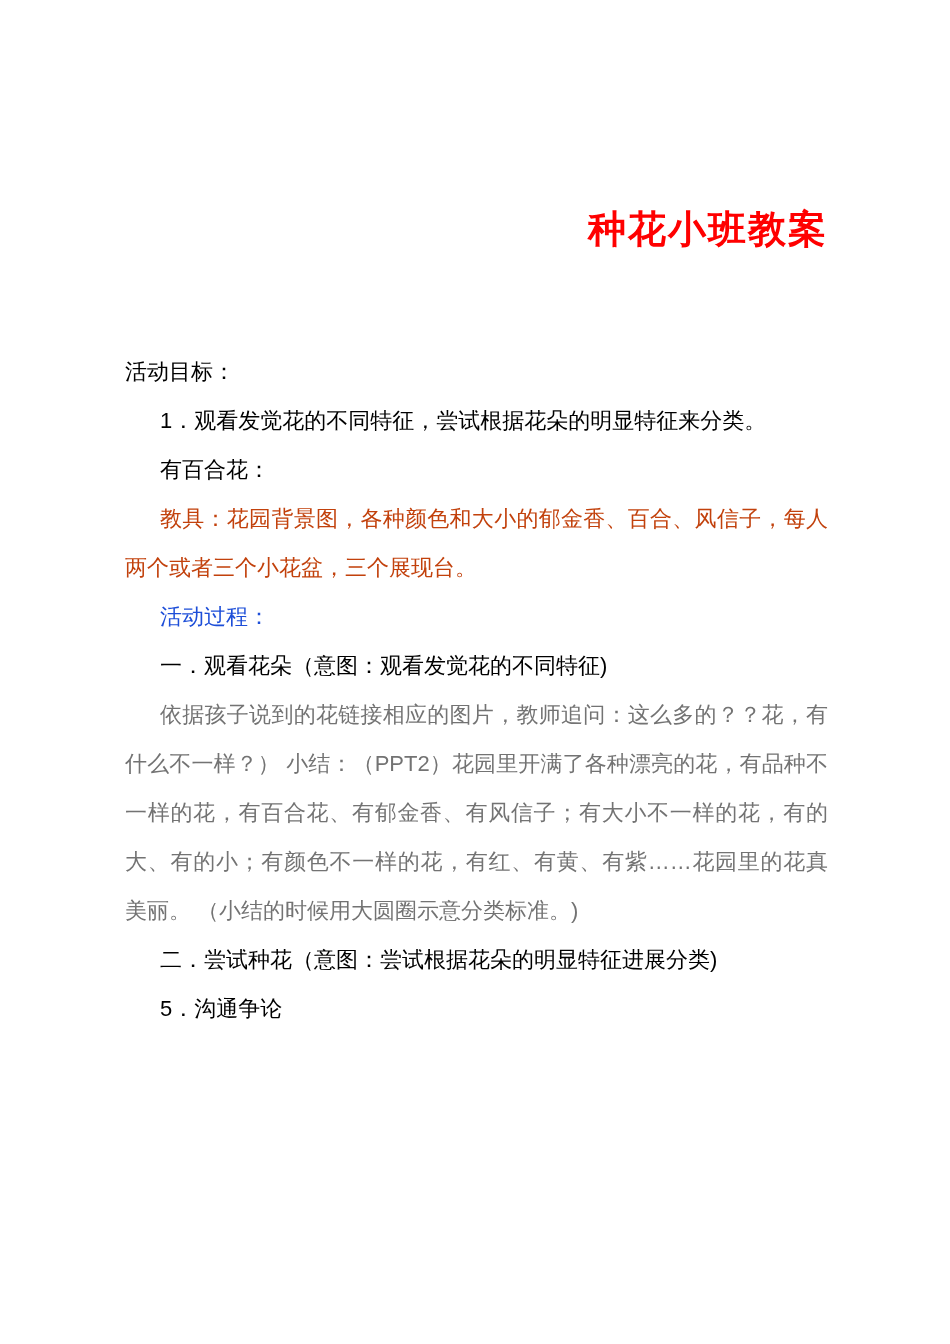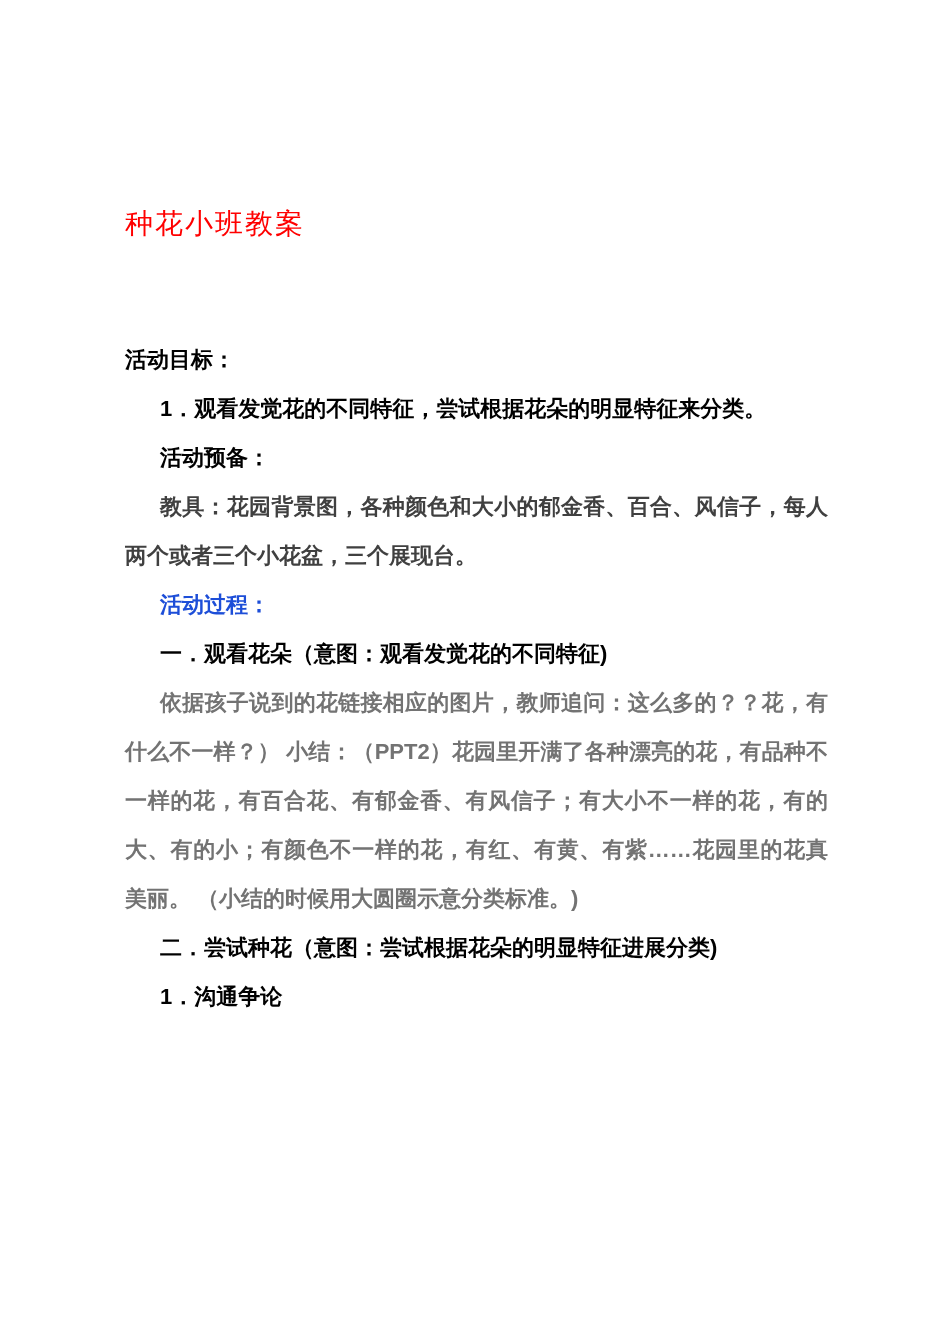--- a/index.html
+++ b/index.html
@@ -14,48 +14,47 @@
     margin: 0 auto;
     background: #ffffff;
     box-sizing: border-box;
     padding: 208px 122px 0 125px;
     font-family: "Liberation Sans", sans-serif;
     color: #000000;
     overflow: hidden;
   }
   .doc-title {
     margin: 0 0 95px 0;
-    text-align: left;
-    font-size: 28px;
+    text-align: right;
+    font-size: 38px;
     line-height: 1.15;
-    font-weight: normal;
+    font-weight: bold;
     letter-spacing: 2px;
   }
   .doc-body p {
     margin: 0;
     font-size: 22px;
     line-height: 49px;
     text-align: justify;
     text-justify: inter-ideograph;
     word-break: break-all;
-    font-weight: bold;
   }
   .doc-body p.indent {
     text-indent: 35px;
   }
 </style>
 </head>
 <body>
 
 <div class="page">
   <h1 class="doc-title" style="color: rgb(255, 0, 0);">种花小班教案</h1>
   <div class="doc-body">
       <p style="color: rgb(0, 0, 0);">活动目标：</p>
       <p class="indent" style="color: rgb(0, 0, 0);">1．观看发觉花的不同特征，尝试根据花朵的明显特征来分类。</p>
-      <p class="indent" style="color: rgb(0, 0, 0);">活动预备：</p>
-      <p class="indent" style="color: #404040;">教具：花园背景图，各种颜色和大小的郁金香、百合、风信子，每人两个或者三个小花盆，三个展现台。</p>
+      <p class="indent" style="color: rgb(0, 0, 0);">有百合花：</p>
+      <p class="indent" style="color: #c2410c;">教具：花园背景图，各种颜色和大小的郁金香、百合、风信子，每人两个或者三个小花盆，三个展现台。</p>
       <p class="indent" style="color: #1d4ed8;">活动过程：</p>
       <p class="indent" style="color: rgb(0, 0, 0);">一．观看花朵（意图：观看发觉花的不同特征)</p>
       <p class="indent" style="color: #737373;">依据孩子说到的花链接相应的图片，教师追问：这么多的？？花，有什么不一样？） 小结：（PPT2）花园里开满了各种漂亮的花，有品种不一样的花，有百合花、有郁金香、有风信子；有大小不一样的花，有的大、有的小；有颜色不一样的花，有红、有黄、有紫……花园里的花真美丽。 （小结的时候用大圆圈示意分类标准。)</p>
       <p class="indent" style="color: rgb(0, 0, 0);">二．尝试种花（意图：尝试根据花朵的明显特征进展分类)</p>
-      <p class="indent" style="color: rgb(0, 0, 0);">1．沟通争论</p>
+      <p class="indent" style="color: rgb(0, 0, 0);">5．沟通争论</p>
     </div>
 </div>
 
 </body></html>

